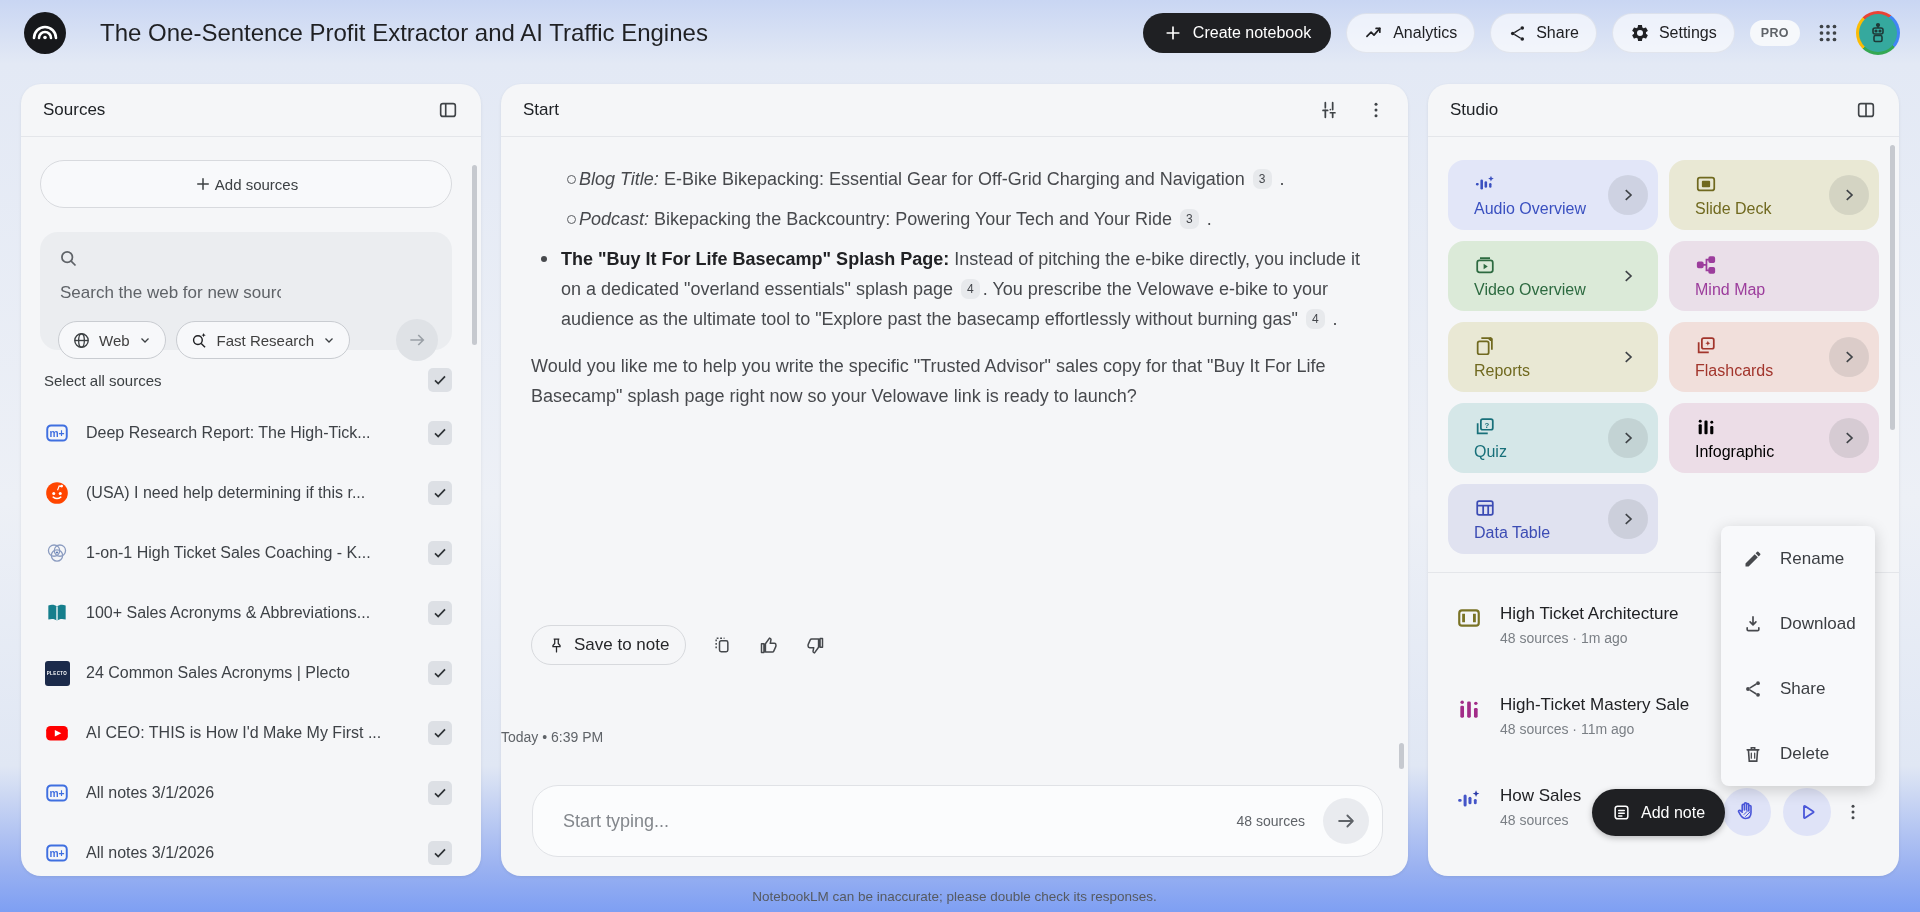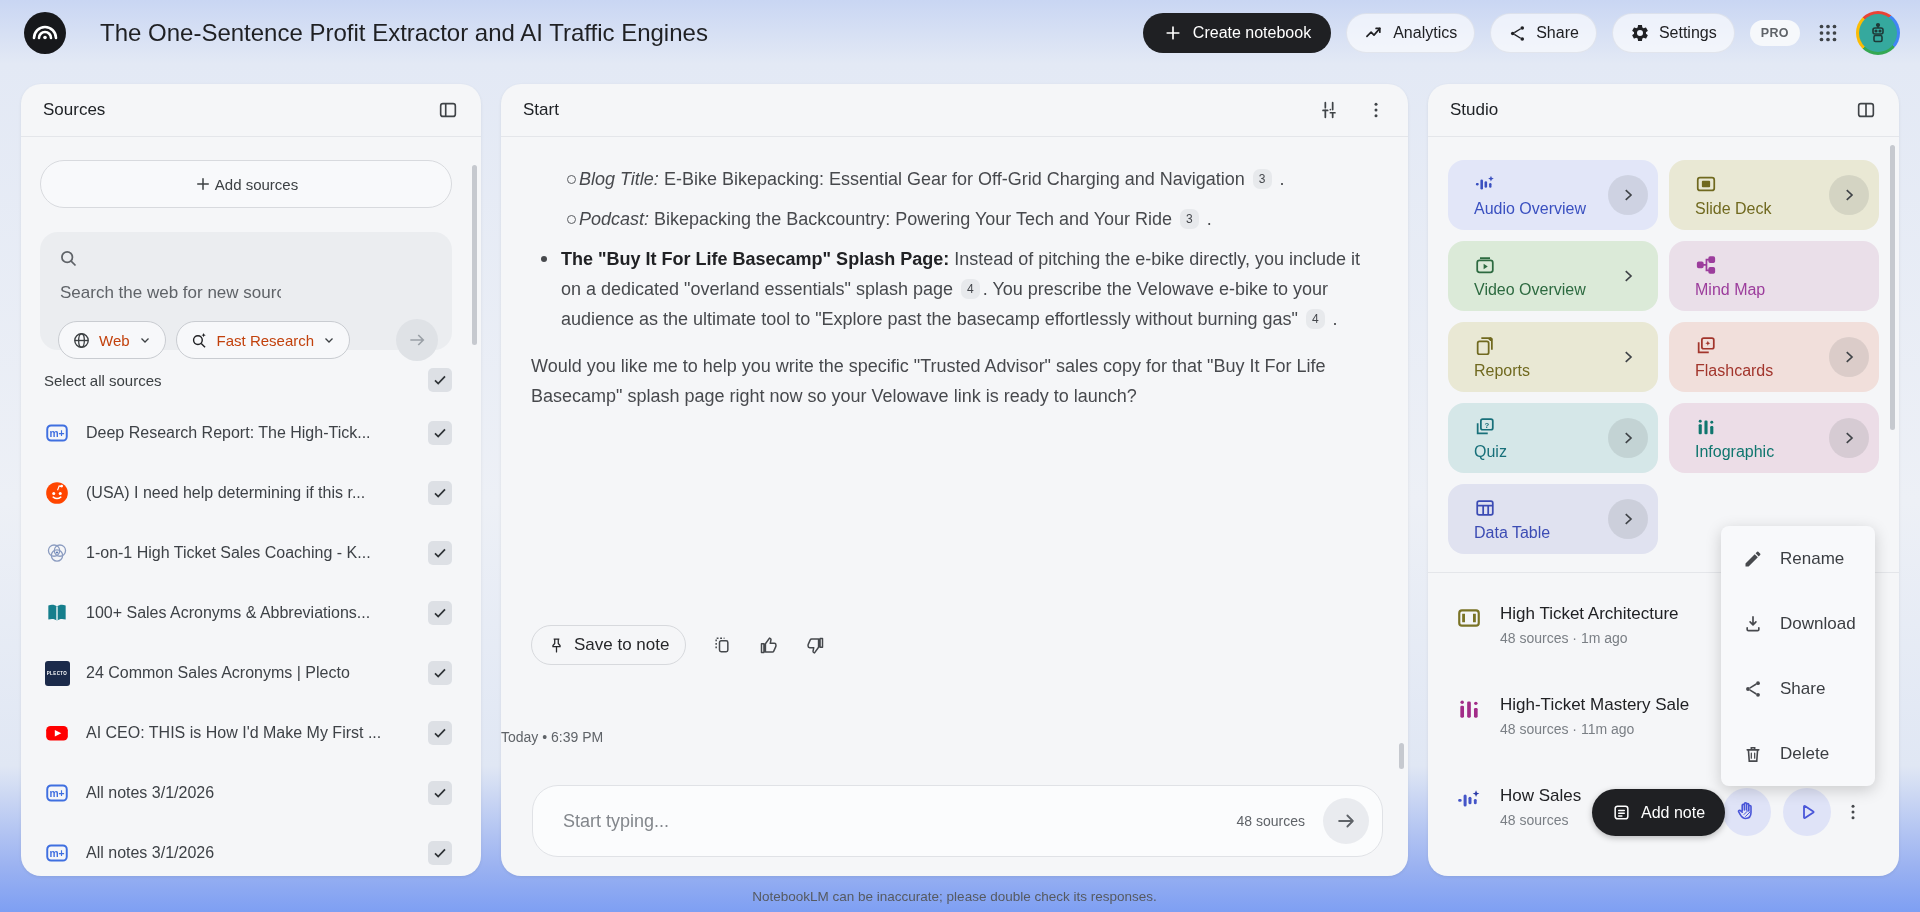--- a/index.html
+++ b/index.html
@@ -45,21 +45,21 @@
              border-radius:24px; background:#f8f9fb; display:flex; align-items:center; justify-content:center;
              gap:3px; font-size:15px; color:#3c4043; }
   .search-card { position:absolute; left:19px; right:29px; top:148px; height:118px; background:#ebedf0;
                  border-radius:18px; padding:16px 14px 14px 18px; }
   .search-row { display:flex; align-items:flex-start; gap:13px; color:#5f6368;flex-direction:column; }
   .search-row input { flex:1; border:none; background:transparent; outline:none; font-size:17px; color:#5f6368;
                       font-family:inherit; }
   .search-row input::placeholder { color:#5f6368; }
   .pill-row { display:flex; align-items:center; gap:10px; margin-top:15px; }
   .f-pill { height:38px; border:1px solid #c9ccd1; background:#f7f8fa; border-radius:19px; display:flex;
-            align-items:center; gap:8px; padding:0 13px; font-size:15px; color:#c2410c; }
+            align-items:center; gap:8px; padding:0 13px; font-size:15px; color:#404040; }
   .go-btn { width:42px; height:42px; border-radius:50%; background:#dfe2e6; color:#9aa0a6; margin-left:auto;
             display:flex; align-items:center; justify-content:center; }
   .select-row { position:absolute; left:23px; right:29px; top:282px; height:28px; display:flex;
                 align-items:center; font-size:15px; color:#3c4043; }
   .select-row .lbl { flex:1; }
   .cbx { width:24px; height:24px; border-radius:5px; background:#dde0e5; color:#2f3337;
          display:flex; align-items:center; justify-content:center; flex:none; }
   .src-list { position:absolute; top:319px; left:23px; right:29px; }
   .src-row { height:60px; display:flex; align-items:center; gap:16px; }
   .src-ic { width:26px; height:26px; flex:none; display:flex; align-items:center; justify-content:center; }
@@ -580,21 +580,21 @@
             <rect x="7.5" y="3.5" width="13" height="11.5" rx="2"></rect>
             <text x="14" y="12.6" text-anchor="middle" font-size="8.5" font-weight="bold" fill="currentColor" stroke="none" font-family="Liberation Sans,sans-serif">?</text>
           </svg></span>
       <span class="tile-label">Quiz</span>
       <span class="tile-go circle">
           <svg width="18" height="18" viewBox="0 0 24 24" fill="none" stroke="#3f4347" stroke-width="2.2">
             <path d="M9 5.5l7 6.5-7 6.5"></path>
           </svg>
         </span>
     </div>
-    <div class="tile" style="background: rgb(236, 221, 231); color: #0f766e;">
+    <div class="tile" style="background: rgb(236, 221, 231); color: #000000;">
       <span><svg width="22" height="22" viewBox="0 0 24 24" fill="currentColor">
             <rect x="4" y="9" width="3.4" height="11" rx="1.2"></rect>
             <rect x="10.3" y="5" width="3.4" height="15" rx="1.2"></rect>
             <rect x="16.6" y="11" width="3.4" height="9" rx="1.2"></rect>
             <circle cx="5.7" cy="5.8" r="1.6"></circle>
             <circle cx="18.3" cy="6.8" r="1.6"></circle>
           </svg></span>
       <span class="tile-label">Infographic</span>
       <span class="tile-go circle">
           <svg width="18" height="18" viewBox="0 0 24 24" fill="none" stroke="#3f4347" stroke-width="2.2">

